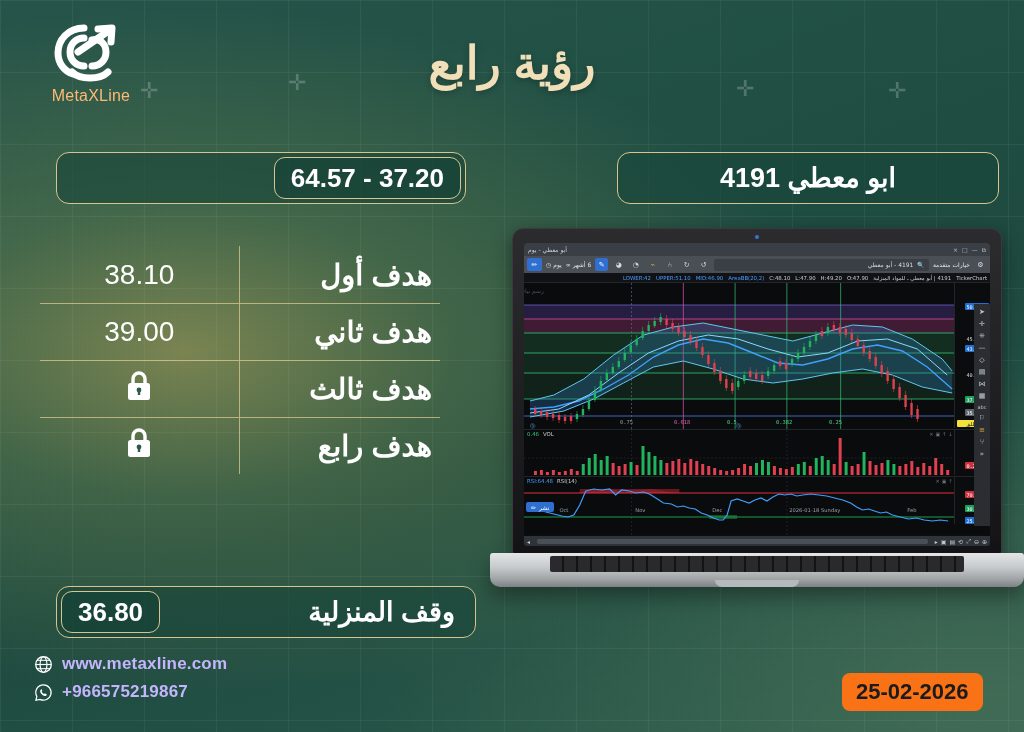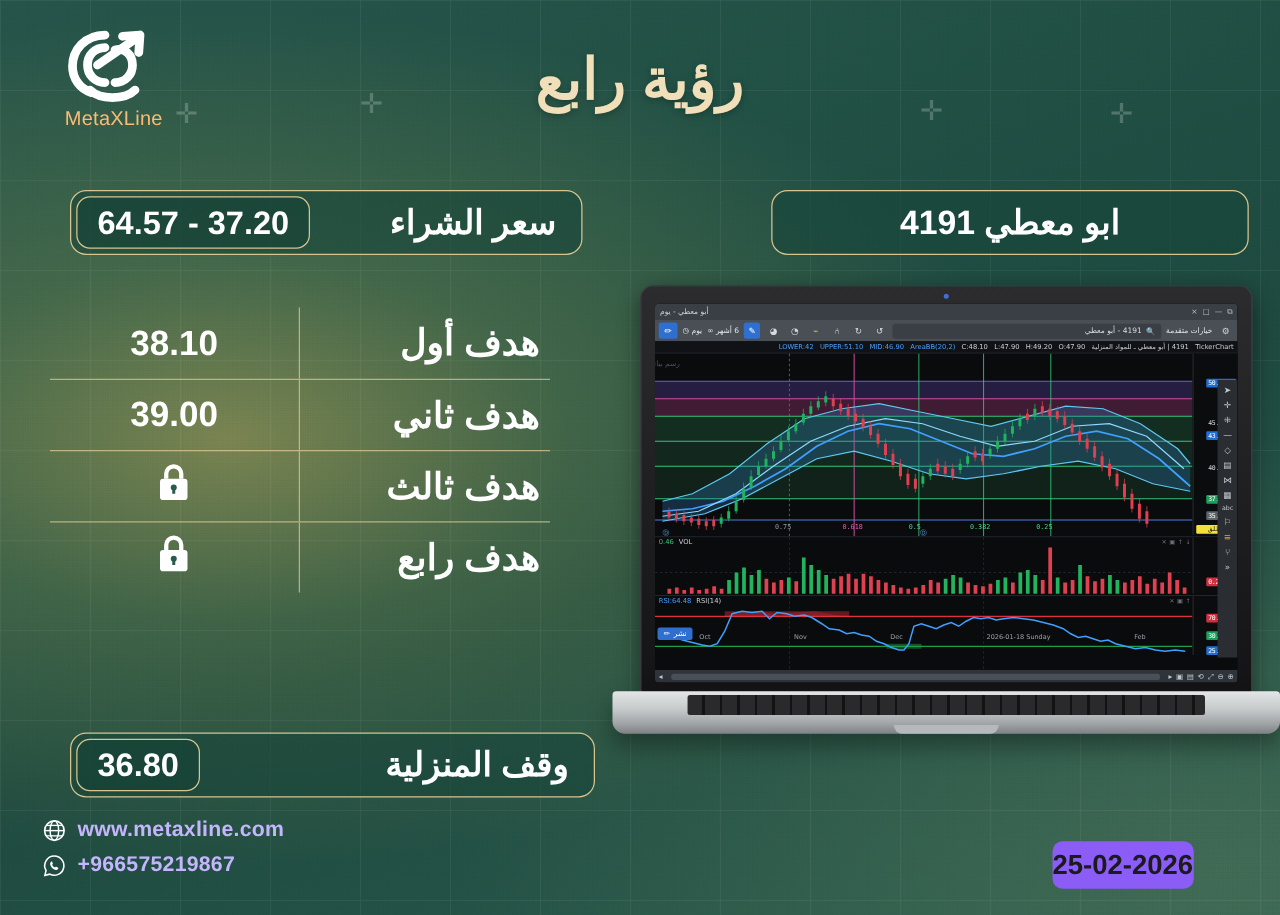--- a/index.html
+++ b/index.html
@@ -59,32 +59,32 @@
 
   
   #targets{position:absolute;left:40px;top:246px;width:400px;}
   .trow{display:flex;align-items:center;height:57px;position:relative;}
   .trow + .trow{border-top:1.4px solid rgba(224,204,150,.72);}
   .trow .tlabel{
     flex:0 0 200px;text-align:right;padding-right:8px;
     color:#fff;font-size:29px;font-weight:800;white-space:nowrap;
   }
   .trow .tdiv{width:1.4px;align-self:stretch;background:rgba(224,204,150,.72);margin:0 0;}
-  .trow .tval{flex:1;text-align:center;color:#fff;font-size:28px;font-weight:700;}
+  .trow .tval{flex:1;text-align:center;color:#fff;font-size:28px;font-weight:400;}
   .lock{display:inline-block;}
   .lock svg{display:block;margin:0 auto;}
 
   
   #contact{position:absolute;left:34px;top:650px;color:#c4b5fd;}
   .crow{display:flex;align-items:center;gap:9px;height:28px;
     direction:ltr;justify-content:flex-start;}
   .crow .ctext{font-size:17px;font-weight:700;letter-spacing:.2px;}
   #date-badge{position:absolute;left:842px;top:673px;
-    background:#8b5cf6;color:#1b1b1b;border-radius:8px;
-    font-size:22px;font-weight:800;padding:6px 0;direction:ltr;}
+    background:#f97316;color:#1b1b1b;border-radius:8px;
+    font-size:22px;font-weight:800;padding:6px 14px;direction:ltr;}
 
   
   #laptop{position:absolute;left:490px;top:228px;width:534px;height:372px;}
   #lid{position:absolute;left:22px;top:0;width:490px;height:327px;
     background:linear-gradient(180deg,#2c2c2e 0%,#1d1d1f 60%,#141416 100%);
     border-radius:11px 11px 4px 4px;
     border:1px solid #3a3a3d;
     box-shadow:0 6px 18px rgba(0,0,0,.45);}
   #cam{position:absolute;left:50%;top:6px;width:4px;height:4px;margin-left:-2px;
     border-radius:50%;background:#3f6fd8;}
@@ -182,21 +182,20 @@
   <div class="brand">MetaXLine</div>
 </div>
 
 <div id="title">رؤية رابع</div>
 
 <div class="pill" id="pill-symbol" style="left:586px;right:auto;width:382px;margin-left:31px;">
   <div class="plabel" style="margin:0 auto;">ابو معطي 4191</div>
 </div>
 
 <div class="pill" id="pill-buy">
-  <div class="plabel">سعر الشراء</div>
   <div class="pval">37.20 - 64.57</div>
 </div>
 
 <div id="targets">
 
   <div class="trow">
     <div class="tlabel">هدف أول</div>
     <div class="tdiv"></div>
     <div class="tval">38.10</div>
   </div>

